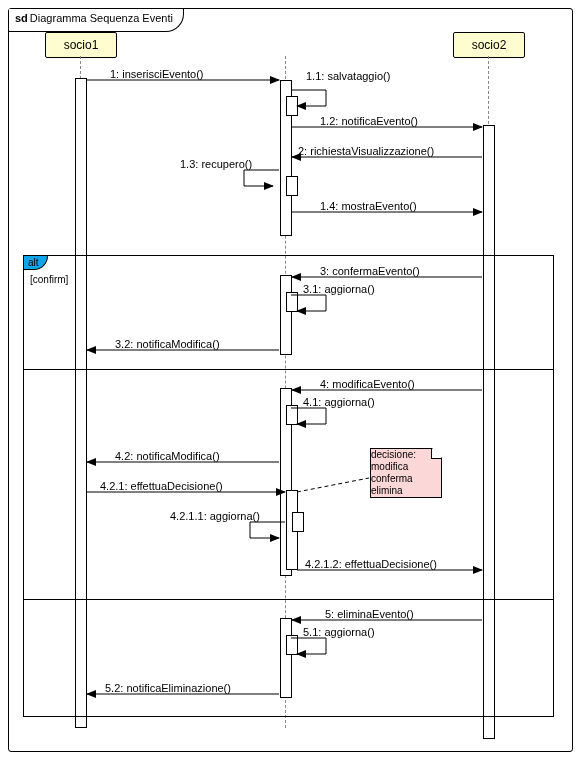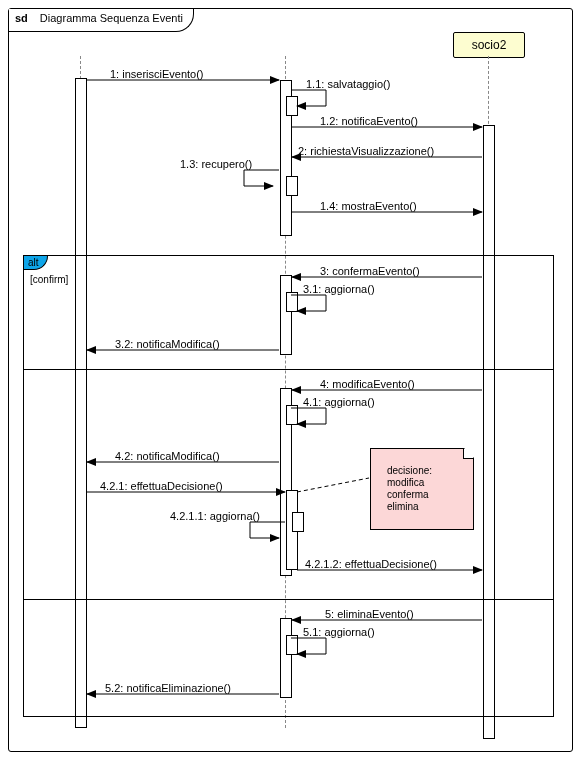--- a/index.html
+++ b/index.html
@@ -1,42 +1,43 @@
 <!DOCTYPE html>
 <html><head>
 <meta charset="utf-8">
 <style>
   body{margin:0;font-family:sans-serif;font-size:11px;color:#000;background:#fff}
   .canvas{position:relative;width:579px;height:758px;box-sizing:border-box}
   .frame{position:absolute;left:8px;top:8px;width:563px;height:742px;border:1px solid #000;border-radius:3px}
   .frame-title{position:absolute;left:9px;top:9px;height:18px;padding:2px 10px 2px 6px;background:#fff;border-bottom:1px solid #000;border-right:1px solid #000;border-radius:0 0 18px 0;font-size:11px;line-height:14px}
-  .frame-title b{font-weight:bold;margin-right:12px}
+  .frame-title b{font-weight:bold;margin-right:2px}
   .lifeline-head{position:absolute;top:32px;height:24px;background:#fdfdd0;border:1px solid #000;border-radius:2px;text-align:center;line-height:24px;font-size:12px}
   .ll{position:absolute;top:56px;width:0;border-left:1.2px dashed #888;height:672px}
   .bar{position:absolute;width:10px;background:#fff;border:1px solid #000}
   .msg{position:absolute;font-size:11px;text-align:left;white-space:nowrap}
   .alt{position:absolute;left:23px;border:1px solid #000;width:529px}
   .alt-title{position:absolute;left:0;top:0;padding:1px 8px 1px 4px;border-bottom:1px solid #000;border-right:1px solid #000;border-radius:0 0 14px 0;font-size:10px;background:#0ea5e9}
   .guard{position:absolute;left:6px;top:18px;font-size:10px}
   .sep{position:absolute;left:0;width:100%;border-top:1px solid #000}
-  .note{position:absolute;width:70px;padding:16px;background:#fcd7d7;border:1px solid #000;font-size:10px;line-height:12px}
+  .note{position:absolute;width:70px;padding:0;background:#fcd7d7;border:1px solid #000;font-size:10px;line-height:12px}
   .note::after{content:"";position:absolute;right:-1px;top:-1px;width:0;height:0;border-left:10px solid transparent;border-top:10px solid #fff}
   .note::before{content:"";position:absolute;right:-1px;top:-1px;width:0;height:0;border-left:10px solid transparent;border-top:10px solid #000;z-index:-0}
   .note-corner{position:absolute;right:0;top:0;width:9px;height:9px;border-left:1px solid #000;border-bottom:1px solid #000;background:#fff}
   svg{position:absolute;left:0;top:0;pointer-events:none}
 </style>
 </head>
 <body>
 
 <div class="canvas">
   <div class="frame"></div>
   <div class="frame-title">
     <b>sd</b><span>Diagramma Sequenza Eventi</span>
   </div>
 
+  <div class="lifeline-head" style="left:45px;width:70px">socio1</div>
   <div class="lifeline-head" style="left:453px;width:70px">socio2</div>
 
   <div class="ll" style="left:80px"></div>
   <div class="ll" style="left:285px"></div>
   <div class="ll" style="left:488px"></div>
 
   <div class="bar" style="left:75px;top:78px;height:648px"></div>
   <div class="bar" style="left:280px;top:80px;height:154px"></div>
   <div class="bar" style="left:483px;top:125px;height:612px"></div>
 
@@ -63,21 +64,21 @@
 
   <div class="note" style="left:370px;top:448px">
     <div class="note-corner"></div>
     <div>decisione:</div>
     <div>modifica</div>
     <div>conferma</div>
     <div>elimina</div>
   </div>
 
   <div class="msg" style="left:110px;top:68px">1: inserisciEvento()</div>
-  <div class="msg" style="left:306px;top:78px">1.1: salvataggio()</div>
+  <div class="msg" style="left:306px;top:70px">1.1: salvataggio()</div>
   <div class="msg" style="left:320px;top:115px">1.2: notificaEvento()</div>
   <div class="msg" style="left:298px;top:145px">2: richiestaVisualizzazione()</div>
   <div class="msg" style="left:180px;top:158px">1.3: recupero()</div>
   <div class="msg" style="left:320px;top:200px">1.4: mostraEvento()</div>
 
   <div class="msg" style="left:320px;top:265px">3: confermaEvento()</div>
   <div class="msg" style="left:303px;top:283px">3.1: aggiorna()</div>
   <div class="msg" style="left:115px;top:338px">3.2: notificaModifica()</div>
 
   <div class="msg" style="left:320px;top:378px">4: modificaEvento()</div>

